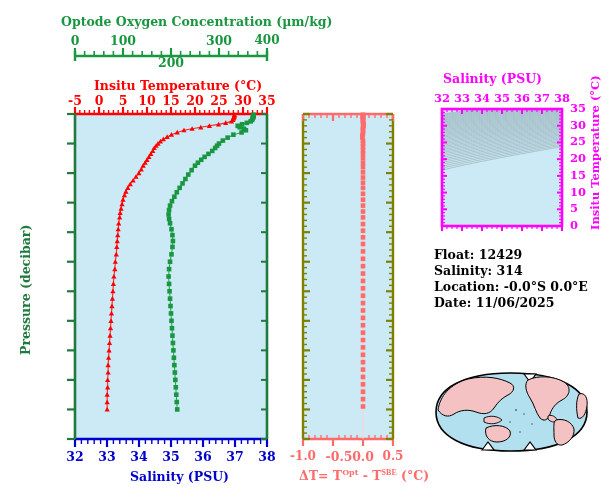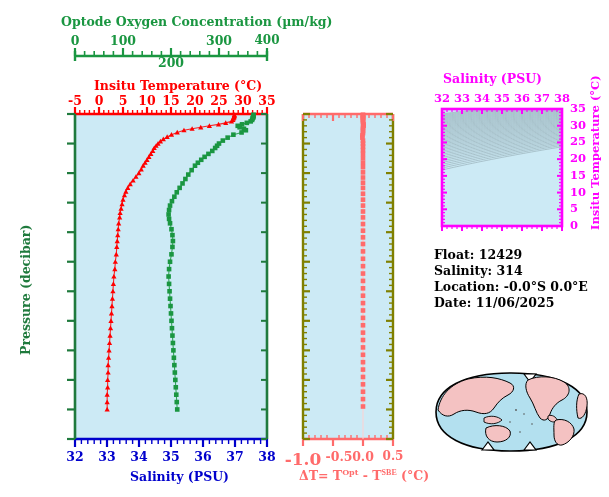--- a/index.html
+++ b/index.html
@@ -557,21 +557,21 @@
       <rect x="70.7" y="359.8818181818182" width="4.6" height="4.6" fill="#ff6b6b"></rect>
       <rect x="70.7" y="367.2681818181818" width="4.6" height="4.6" fill="#ff6b6b"></rect>
       <rect x="70.7" y="374.6545454545454" width="4.6" height="4.6" fill="#ff6b6b"></rect>
       <rect x="70.7" y="382.04090909090905" width="4.6" height="4.6" fill="#ff6b6b"></rect>
       <rect x="70.7" y="389.4272727272727" width="4.6" height="4.6" fill="#ff6b6b"></rect>
       <rect x="70.7" y="396.81363636363636" width="4.6" height="4.6" fill="#ff6b6b"></rect>
       <rect x="70.7" y="404.2" width="4.6" height="4.6" fill="#ff6b6b"></rect>
     </g>
 </svg>
 <div class="abs" id="dt-tick-labels" style="left:0;top:0;">
-    <div class="abs lbl" style="color: rgb(255, 107, 107); font-size: 17px; top: 449px; left: 303px; transform: translateX(-50%);">-1.0</div>
+    <div class="abs lbl" style="color: rgb(255, 107, 107); font-size: 12px; top: 449px; left: 303px; transform: translateX(-50%);">-1.0</div>
     <div class="abs lbl" style="color: rgb(255, 107, 107); font-size: 12.5px; top: 449px; left: 339px; transform: translateX(-50%);">-0.5</div>
     <div class="abs lbl" style="color: rgb(255, 107, 107); font-size: 12.5px; top: 449px; left: 363px; transform: translateX(-50%);">0.0</div>
     <div class="abs lbl" style="color: rgb(255, 107, 107); font-size: 12px; top: 449px; left: 393px; transform: translateX(-50%);">0.5</div>
   </div>
 
 <div class="abs lbl" style="left:299px;top:467px;color:#ff6b6b;font-size:12.5px;">
   <span>ΔT= T</span><sup style="font-size:8px;">Opt</sup><span> - T</span><sup style="font-size:8px;font-family:Liberation Serif, serif;">SBE</sup><span> (°C)</span>
 </div>
 
 <div class="abs lbl" style="left:443px;top:71px;color:#ff00ff;font-size:12.5px;">Salinity (PSU)</div>

